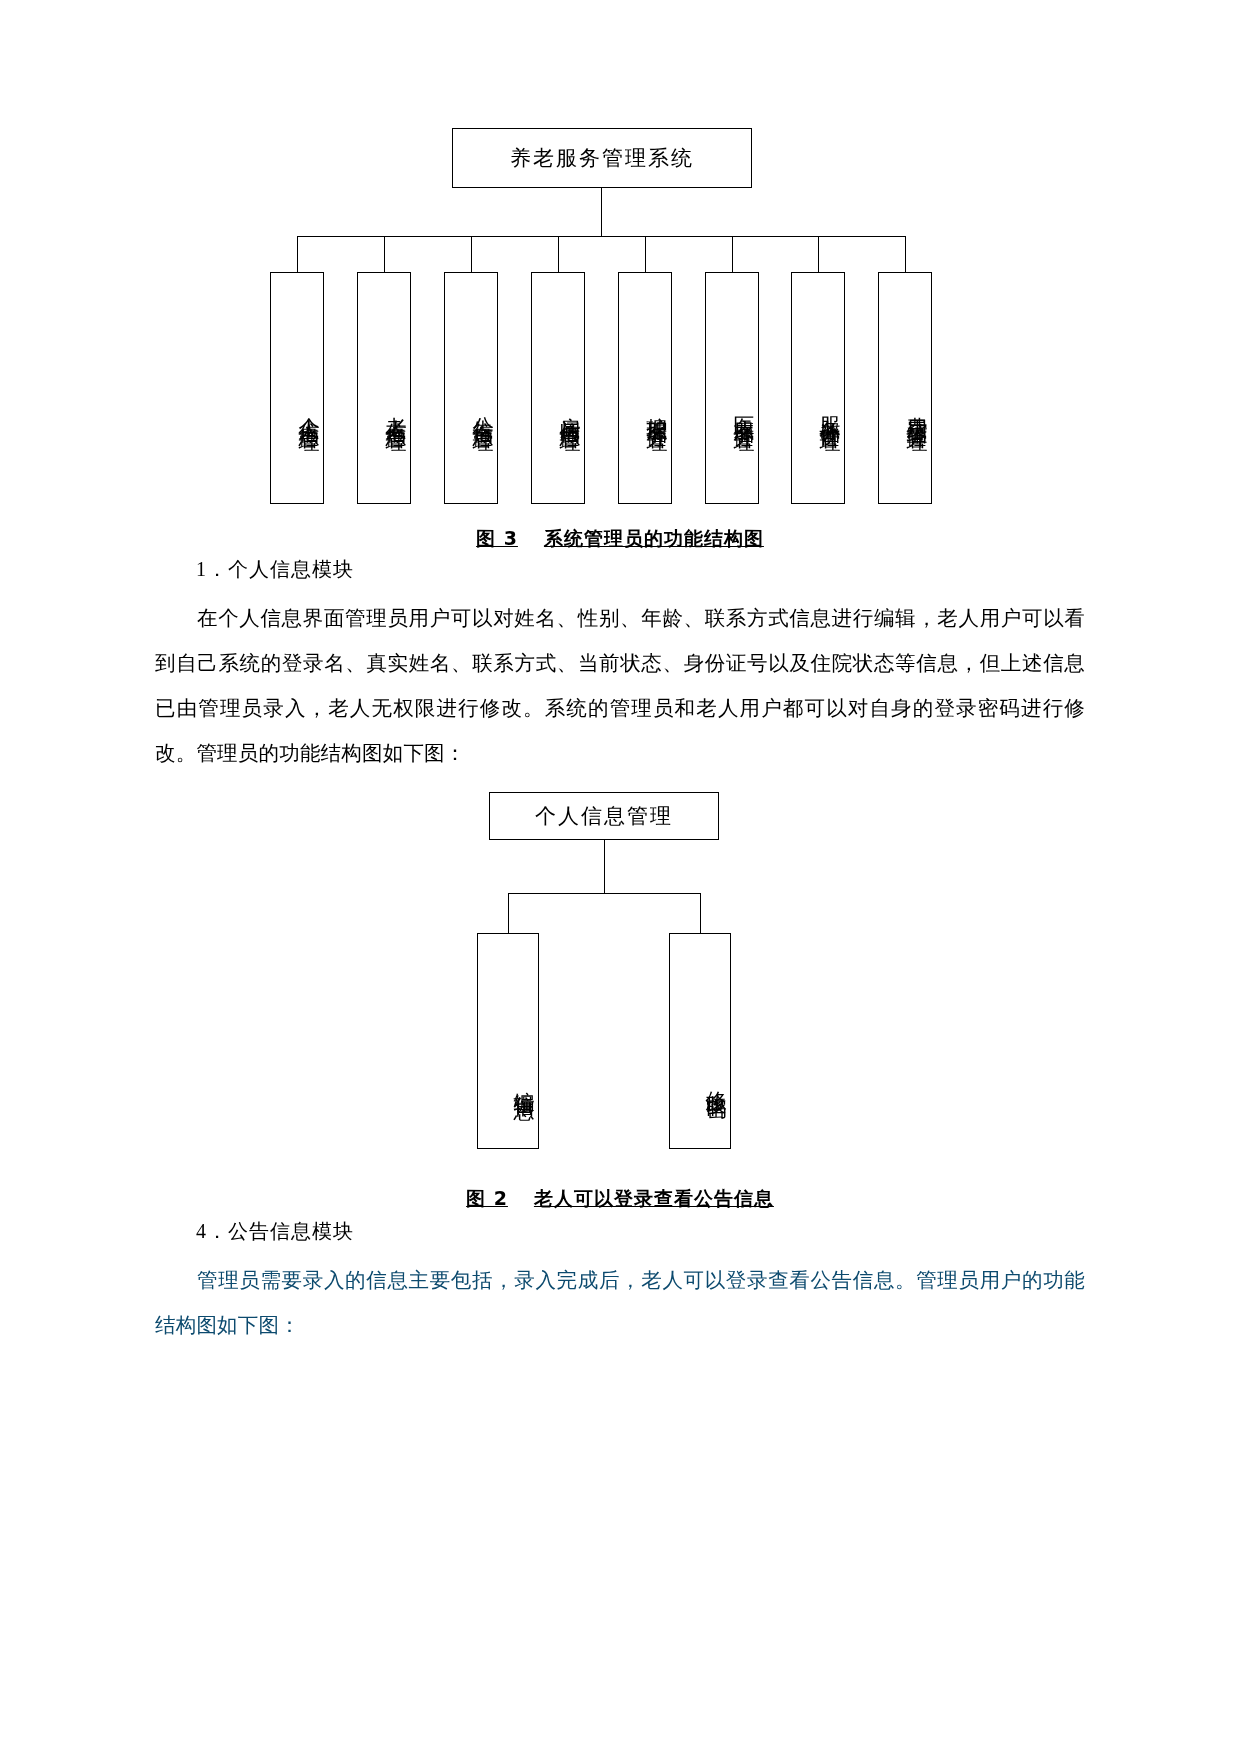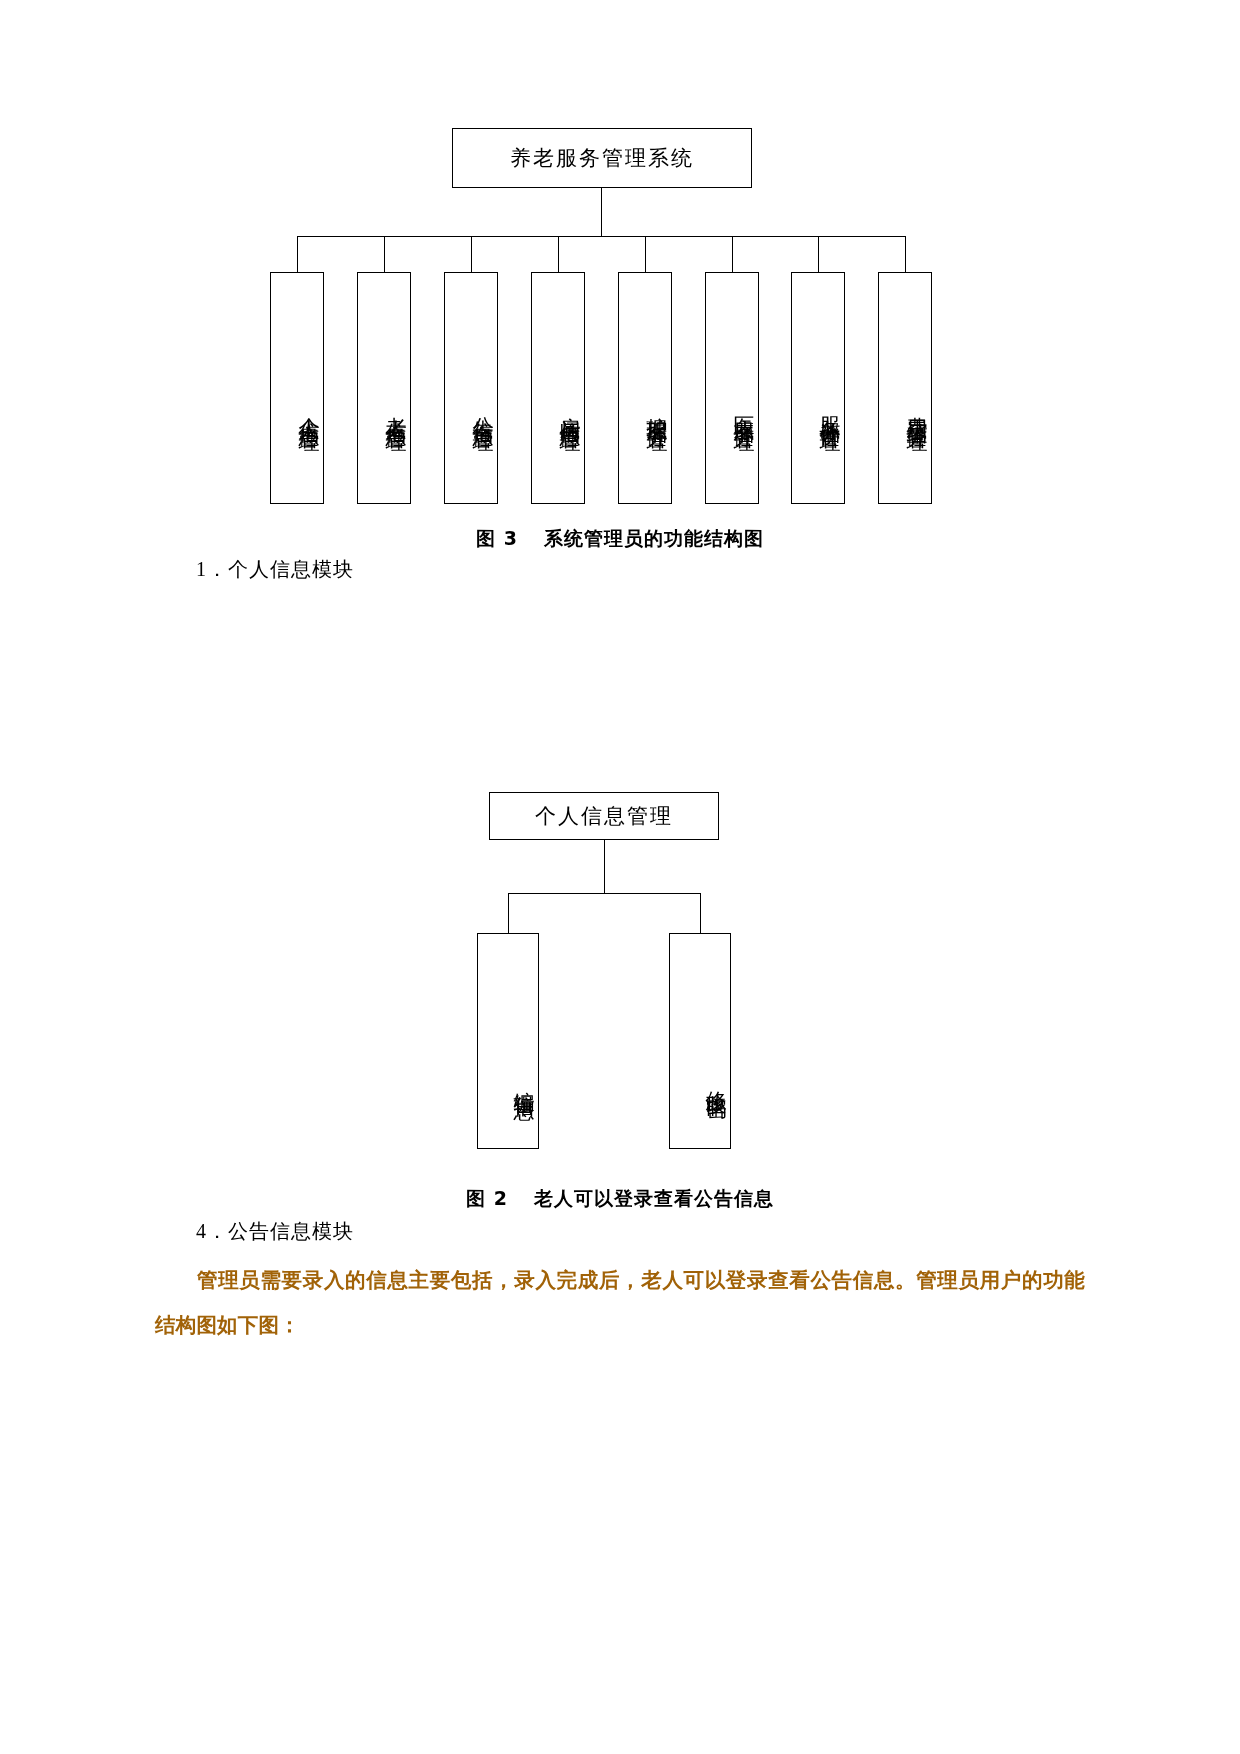--- a/index.html
+++ b/index.html
@@ -63,20 +63,21 @@
 
   
   .fig-caption {
     position: absolute;
     width: 100%;
     text-align: center;
     font-family: "DejaVu Sans", "Liberation Sans", sans-serif;
     font-weight: bold;
     font-size: 19px;
     letter-spacing: 1px;
+    text-decoration: underline;
   }
   .fig-caption .gap {
     display: inline-block;
     width: 26px;
   }
   .heading {
     position: absolute;
     font-family: Liberation Serif, serif;
     font-size: 20px;
     letter-spacing: 1px;
@@ -87,22 +88,21 @@
     font-size: 20.5px;
     line-height: 45px;
     text-align: justify;
     text-justify: inter-ideograph;
     letter-spacing: 0.2px;
   }
   .para.indent {
     text-indent: 42px;
   }
   .para.blue {
-    color: #a16207;
-    font-weight: bold;
+    color: #0c4a6e;
   }
 </style>
 </head>
 <body>
 
 <div class="page">
 
   <div>
 
     <div class="node-box root" style="left:452px; top:128px; width:300px; height:60px;">养老服务管理系统</div>
@@ -129,20 +129,21 @@
     <div class="node-box vertical" style="left:791px; top:272px; width:54px; height:232px;">服务评价管理</div>
     <div class="node-box vertical" style="left:878px; top:272px; width:54px; height:232px;">费用结算管理</div>
   </div>
 
   <div class="fig-caption" style="top:526px;">
     <span>图 3</span><span class="gap"></span><span>系统管理员的功能结构图</span>
   </div>
 
   <div class="heading" style="left:196px; top:556px;">1．个人信息模块</div>
 
+  <div class="para indent" style="left:155px; top:596px; width:930px;">在个人信息界面管理员用户可以对姓名、性别、年龄、联系方式信息进行编辑，老人用户可以看到自己系统的登录名、真实姓名、联系方式、当前状态、身份证号以及住院状态等信息，但上述信息已由管理员录入，老人无权限进行修改。系统的管理员和老人用户都可以对自身的登录密码进行修改。管理员的功能结构图如下图：</div>
 
   <div>
 
     <div class="node-box root" style="left:489px; top:792px; width:230px; height:48px;">个人信息管理</div>
 
     <div class="vline" style="left:604px; top:840px; height:53px;"></div>
 
     <div class="hline" style="left:508px; top:893px; width:192px;"></div>
 
     <div class="vline" style="left:508px; top:893px; height:40px;"></div>

